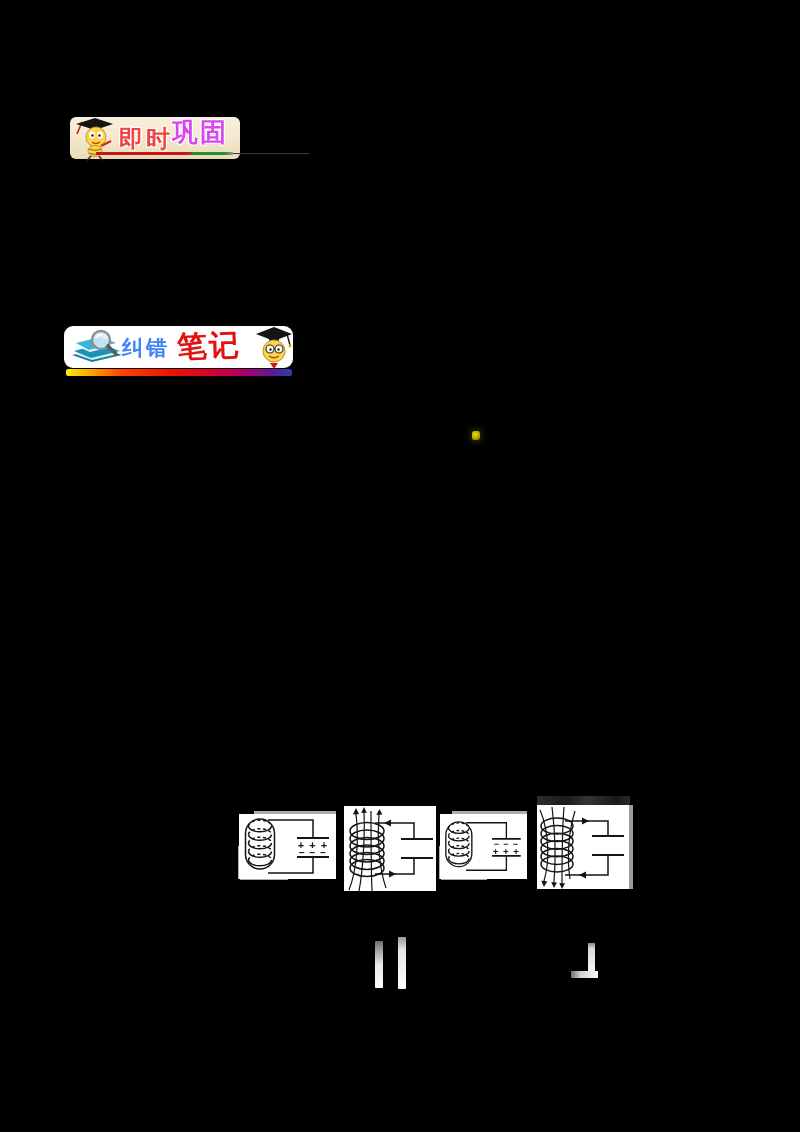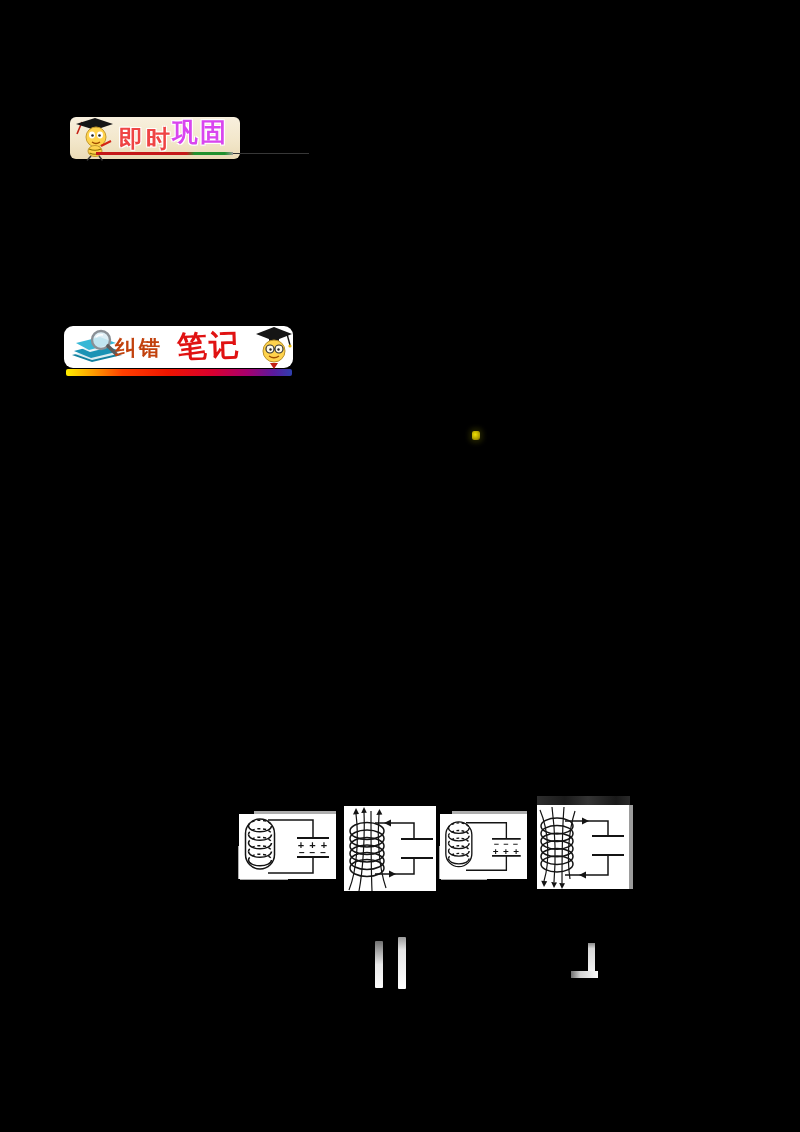--- a/index.html
+++ b/index.html
@@ -19,21 +19,21 @@
   #logoA-underline{left:96px;top:152px;width:137px;height:3px;
     background:linear-gradient(90deg,#c41818 0%,#c41818 66%,#20912d 72%,#20912d 94%,#9a9a9a 100%);}
   #logoA-underline-ext{left:233px;top:153px;width:76px;height:1px;background:#373737;}
 
   
   #source-line{left:100px;top:177px;font-size:13px;font-weight:bold;color:#f01000;
     letter-spacing:0.5px;white-space:nowrap;}
 
   
   #logoB-box{left:64px;top:326px;width:229px;height:42px;background:#fff;border-radius:9px;}
-  #logoB-black{left:115px;top:334px;font-size:21px;font-weight:bold;color:#c2410c;
+  #logoB-black{left:122px;top:334px;font-size:21px;font-weight:bold;color:#3b82f6;
     letter-spacing:3px;font-family:"Liberation Serif",serif;}
   #logoB-red{left:177px;top:326px;font-size:30px;font-weight:bold;color:#e01212;
     letter-spacing:2px;font-family:"Liberation Serif",serif;transform:rotate(-2deg);}
   #logoB-rainbow{left:66px;top:369px;width:226px;height:7px;border-radius:2px;
     background:linear-gradient(90deg,#ffee00 0%,#ff9d00 12%,#ff4000 25%,#ee1500 45%,#d80030 65%,#a8006e 80%,#5a1a9e 92%,#2f3fae 100%);}
 
   
   .panel{background:#fff;}
   #panelA{left:239px;top:814px;width:97px;height:65px;}
   #panelB{left:344px;top:806px;width:92px;height:85px;}

